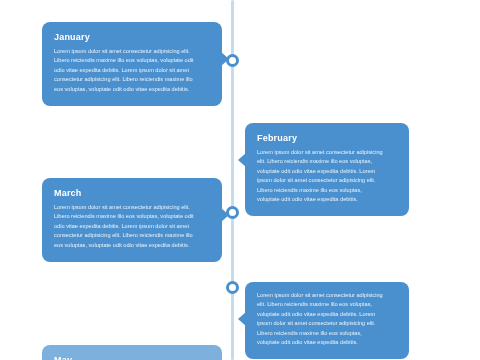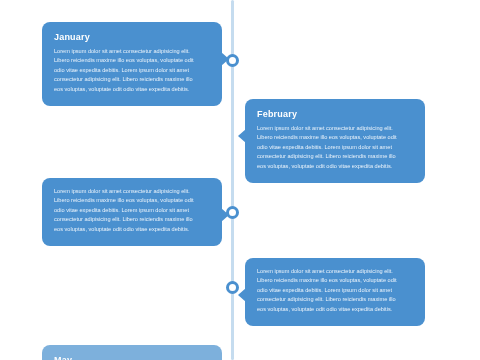--- a/index.html
+++ b/index.html
@@ -49,21 +49,21 @@
   
   .event-card {
     position: absolute;
     box-sizing: border-box;
     background: #4a90cf;
     border-radius: 8px;
     padding: 9px 24px 12px 12px;
     color: #ffffff;
   }
   .event-card.side-left  { left: 42px;  width: 180px; }
-  .event-card.side-right { left: 245px; width: 180px; }
+  .event-card.side-right { left: 245px; width: 164px; margin-top: 24px; }
 
   
   .card-arrow {
     position: absolute;
     top: 30px;
     width: 0;
     height: 0;
     border-top: 7px solid transparent;
     border-bottom: 7px solid transparent;
   }
@@ -109,20 +109,21 @@
   </div>
 
   <div class="event-card side-right" style="top:99px">
     <div class="card-arrow"></div>
     <div class="card-title">February</div>
     <div class="card-body">Lorem ipsum dolor sit amet consectetur adipisicing elit. Libero reiciendis maxime illo eos voluptas, voluptate odit odio vitae expedita debitis. Lorem ipsum dolor sit amet consectetur adipisicing elit. Libero reiciendis maxime illo eos voluptas, voluptate odit odio vitae expedita debitis.</div>
   </div>
 
   <div class="event-card side-left" style="top:178px">
     <div class="card-arrow"></div>
+    <div class="card-title">March</div>
     <div class="card-body">Lorem ipsum dolor sit amet consectetur adipisicing elit. Libero reiciendis maxime illo eos voluptas, voluptate odit odio vitae expedita debitis. Lorem ipsum dolor sit amet consectetur adipisicing elit. Libero reiciendis maxime illo eos voluptas, voluptate odit odio vitae expedita debitis.</div>
   </div>
 
   <div class="event-card side-right" style="top:258px">
     <div class="card-arrow"></div>
     <div class="card-body">Lorem ipsum dolor sit amet consectetur adipisicing elit. Libero reiciendis maxime illo eos voluptas, voluptate odit odio vitae expedita debitis. Lorem ipsum dolor sit amet consectetur adipisicing elit. Libero reiciendis maxime illo eos voluptas, voluptate odit odio vitae expedita debitis.</div>
   </div>
 
   <div class="event-card side-left" style="top:345px; background:#7db0dc">
     <div class="card-title">May</div>

